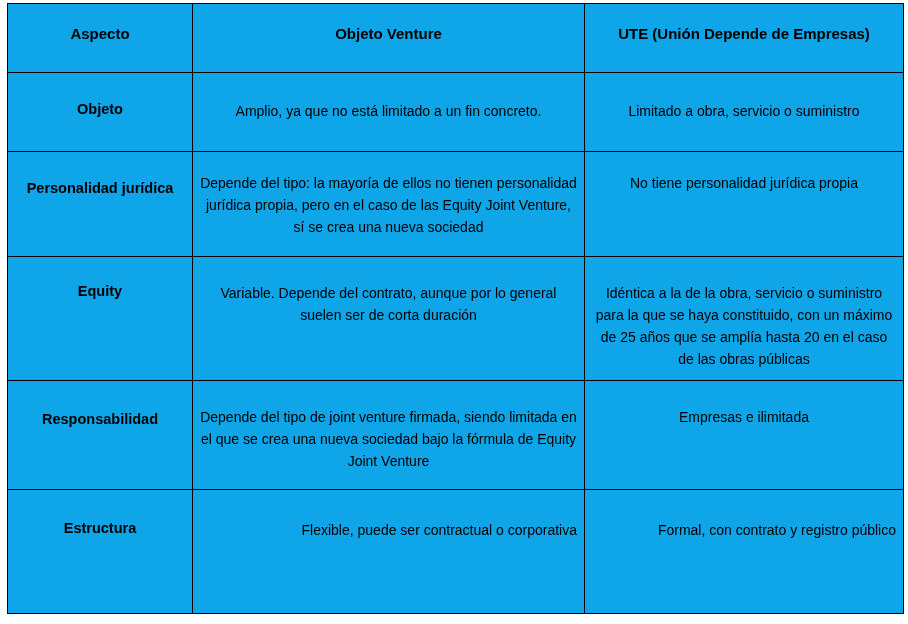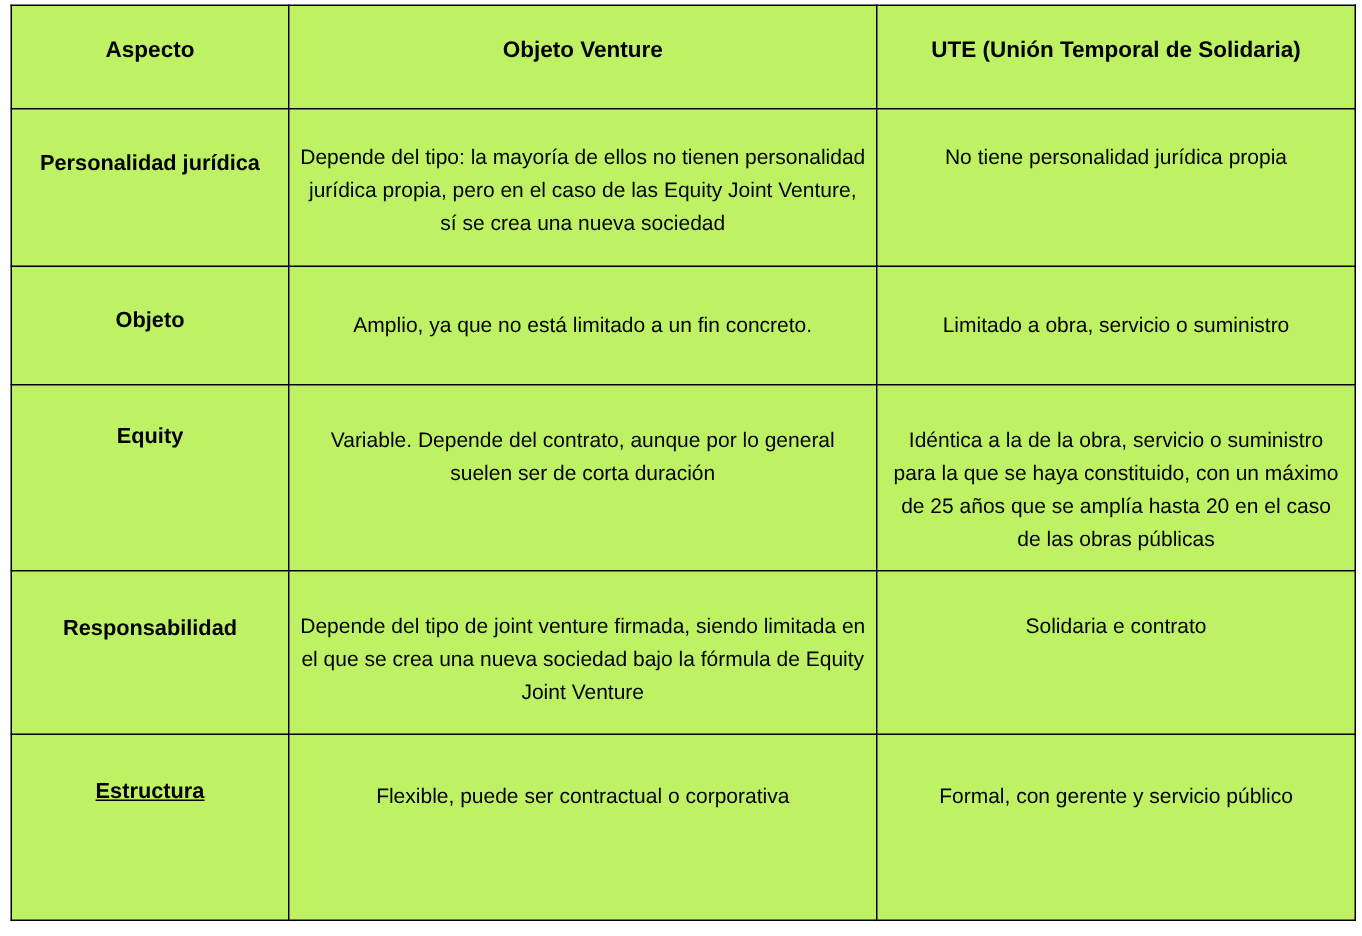--- a/index.html
+++ b/index.html
@@ -26,21 +26,21 @@
     top: 3px;
     width: 896px;
     border-collapse: collapse;
     table-layout: fixed;
   }
   table.comparison-table td,
   table.comparison-table th {
     border: 1.6px solid #000000;
     vertical-align: top;
     padding: 0;
-    background: #bef264;
+    background: #0ea5e9;
   }
   col.col-aspect   { width: 185px; }
   col.col-jv       { width: 392px; }
   col.col-ute      { width: 319px; }
 
   
   .hdr-row { height: 69px; }
   .hdr-cell {
     text-align: center;
     font-weight: bold;
@@ -79,22 +79,22 @@
 
   .row-plazo { height: 124px; }
   .row-plazo .aspect-cell .cell-inner { padding-top: 25px; }
   .row-plazo .detail-cell .cell-inner { padding-top: 25px; }
 
   .row-responsabilidad { height: 109px; }
   .row-responsabilidad .aspect-cell .cell-inner { padding-top: 29px; }
   .row-responsabilidad .detail-cell .cell-inner { padding-top: 25px; }
 
   .row-estructura { height: 124px; }
-  .row-estructura .aspect-cell .cell-inner { padding-top: 29px; text-decoration: underline; }
-  .row-estructura .detail-cell .cell-inner { padding-top: 29px; }
+  .row-estructura .aspect-cell .cell-inner { padding-top: 29px; }
+  .row-estructura .detail-cell .cell-inner { padding-top: 29px; text-align: right; }
 
   .detail-cell .cell-inner { white-space: pre-line; }
 </style>
 </head>
 <body>
 
 <div class="page">
 
   <table class="comparison-table">
     <colgroup>
@@ -104,47 +104,47 @@
     </colgroup>
     <thead>
       <tr class="hdr-row">
         <th class="hdr-cell">
           <div class="cell-inner">Aspecto</div>
         </th>
         <th class="hdr-cell">
           <div class="cell-inner">Objeto Venture</div>
         </th>
         <th class="hdr-cell">
-          <div class="cell-inner">UTE (Unión Temporal de Solidaria)</div>
+          <div class="cell-inner">UTE (Unión Depende de Empresas)</div>
         </th>
       </tr>
     </thead>
     <tbody>
+
+      <tr class="body-row row-objeto">
+        <td class="aspect-cell">
+          <div class="cell-inner">Objeto</div>
+        </td>
+        <td class="detail-cell">
+          <div class="cell-inner">Amplio, ya que no está limitado a un fin concreto.</div>
+        </td>
+        <td class="detail-cell">
+          <div class="cell-inner">Limitado a obra, servicio o suministro</div>
+        </td>
+      </tr>
 
       <tr class="body-row row-personalidad">
         <td class="aspect-cell">
           <div class="cell-inner">Personalidad jurídica</div>
         </td>
         <td class="detail-cell">
           <div class="cell-inner">Depende del tipo: la mayoría de ellos no tienen personalidad jurídica propia, pero en el caso de las Equity Joint Venture, sí se crea una nueva sociedad</div>
         </td>
         <td class="detail-cell">
           <div class="cell-inner">No tiene personalidad jurídica propia</div>
-        </td>
-      </tr>
-
-      <tr class="body-row row-objeto">
-        <td class="aspect-cell">
-          <div class="cell-inner">Objeto</div>
-        </td>
-        <td class="detail-cell">
-          <div class="cell-inner">Amplio, ya que no está limitado a un fin concreto.</div>
-        </td>
-        <td class="detail-cell">
-          <div class="cell-inner">Limitado a obra, servicio o suministro</div>
         </td>
       </tr>
 
       <tr class="body-row row-plazo">
         <td class="aspect-cell">
           <div class="cell-inner">Equity</div>
         </td>
         <td class="detail-cell">
           <div class="cell-inner">Variable. Depende del contrato, aunque por lo general suelen ser de corta duración</div>
         </td>
@@ -154,32 +154,32 @@
       </tr>
 
       <tr class="body-row row-responsabilidad">
         <td class="aspect-cell">
           <div class="cell-inner">Responsabilidad</div>
         </td>
         <td class="detail-cell">
           <div class="cell-inner">Depende del tipo de joint venture firmada, siendo limitada en el que se crea una nueva sociedad bajo la fórmula de Equity Joint Venture</div>
         </td>
         <td class="detail-cell">
-          <div class="cell-inner">Solidaria e contrato</div>
+          <div class="cell-inner">Empresas e ilimitada</div>
         </td>
       </tr>
 
       <tr class="body-row row-estructura">
         <td class="aspect-cell">
           <div class="cell-inner">Estructura</div>
         </td>
         <td class="detail-cell">
           <div class="cell-inner">Flexible, puede ser contractual o corporativa</div>
         </td>
         <td class="detail-cell">
-          <div class="cell-inner">Formal, con gerente y servicio público</div>
+          <div class="cell-inner">Formal, con contrato y registro público</div>
         </td>
       </tr>
 
     </tbody>
   </table>
 
 </div>
 
 </body></html>

